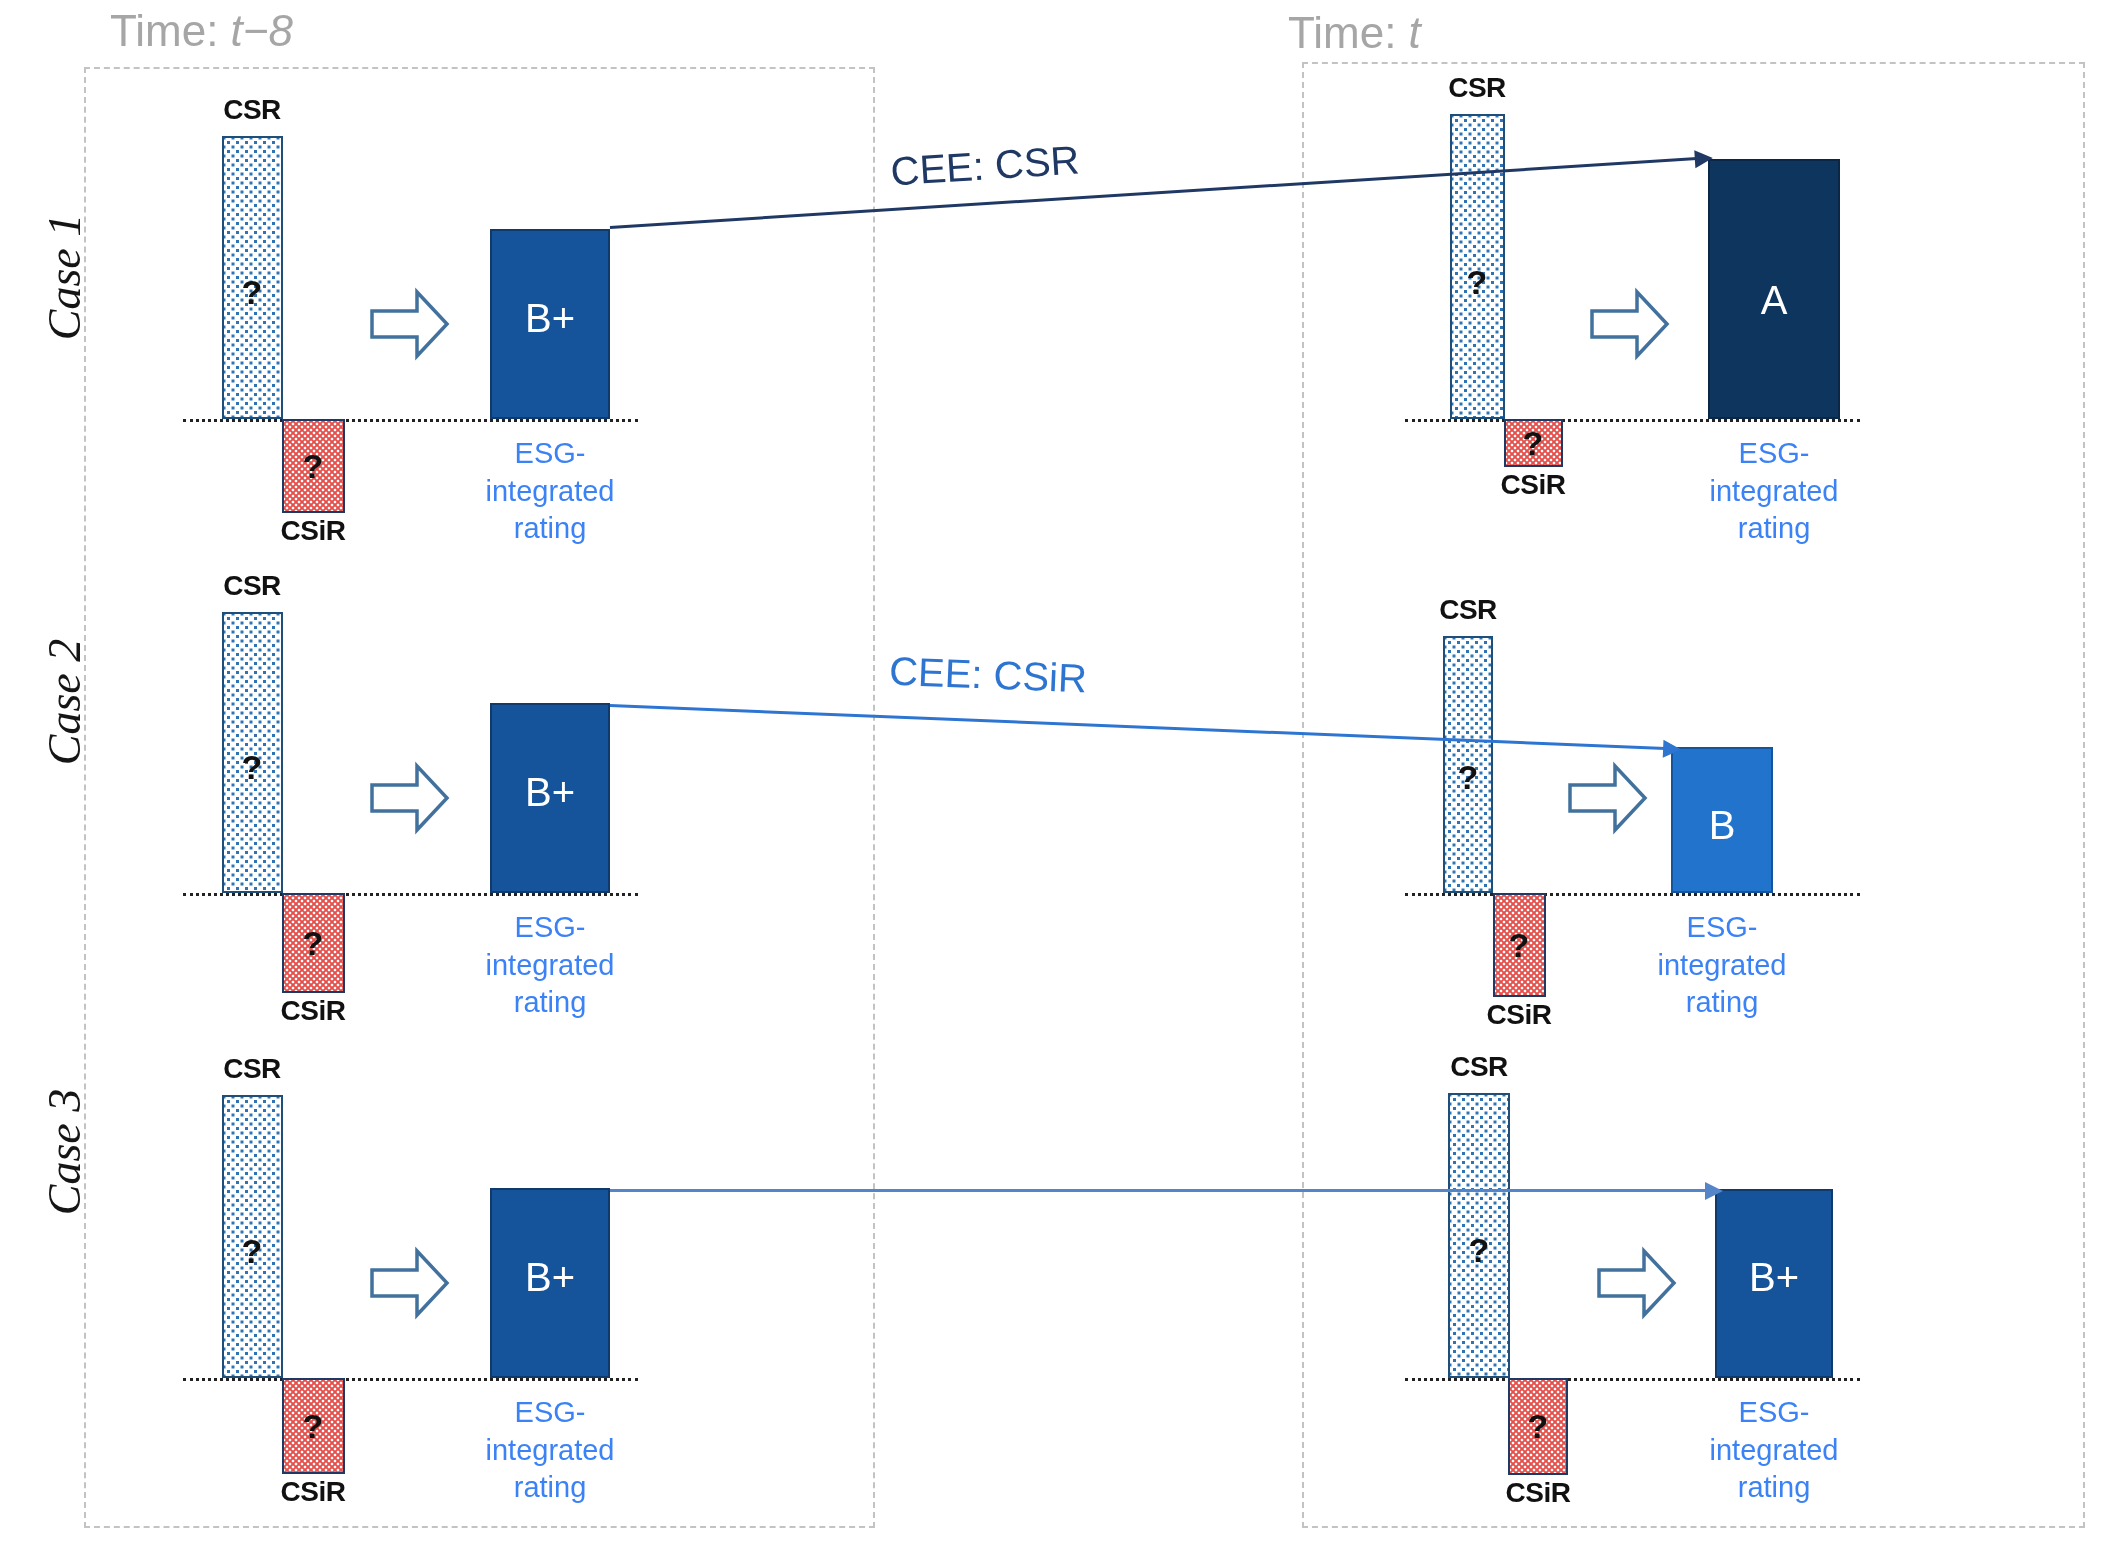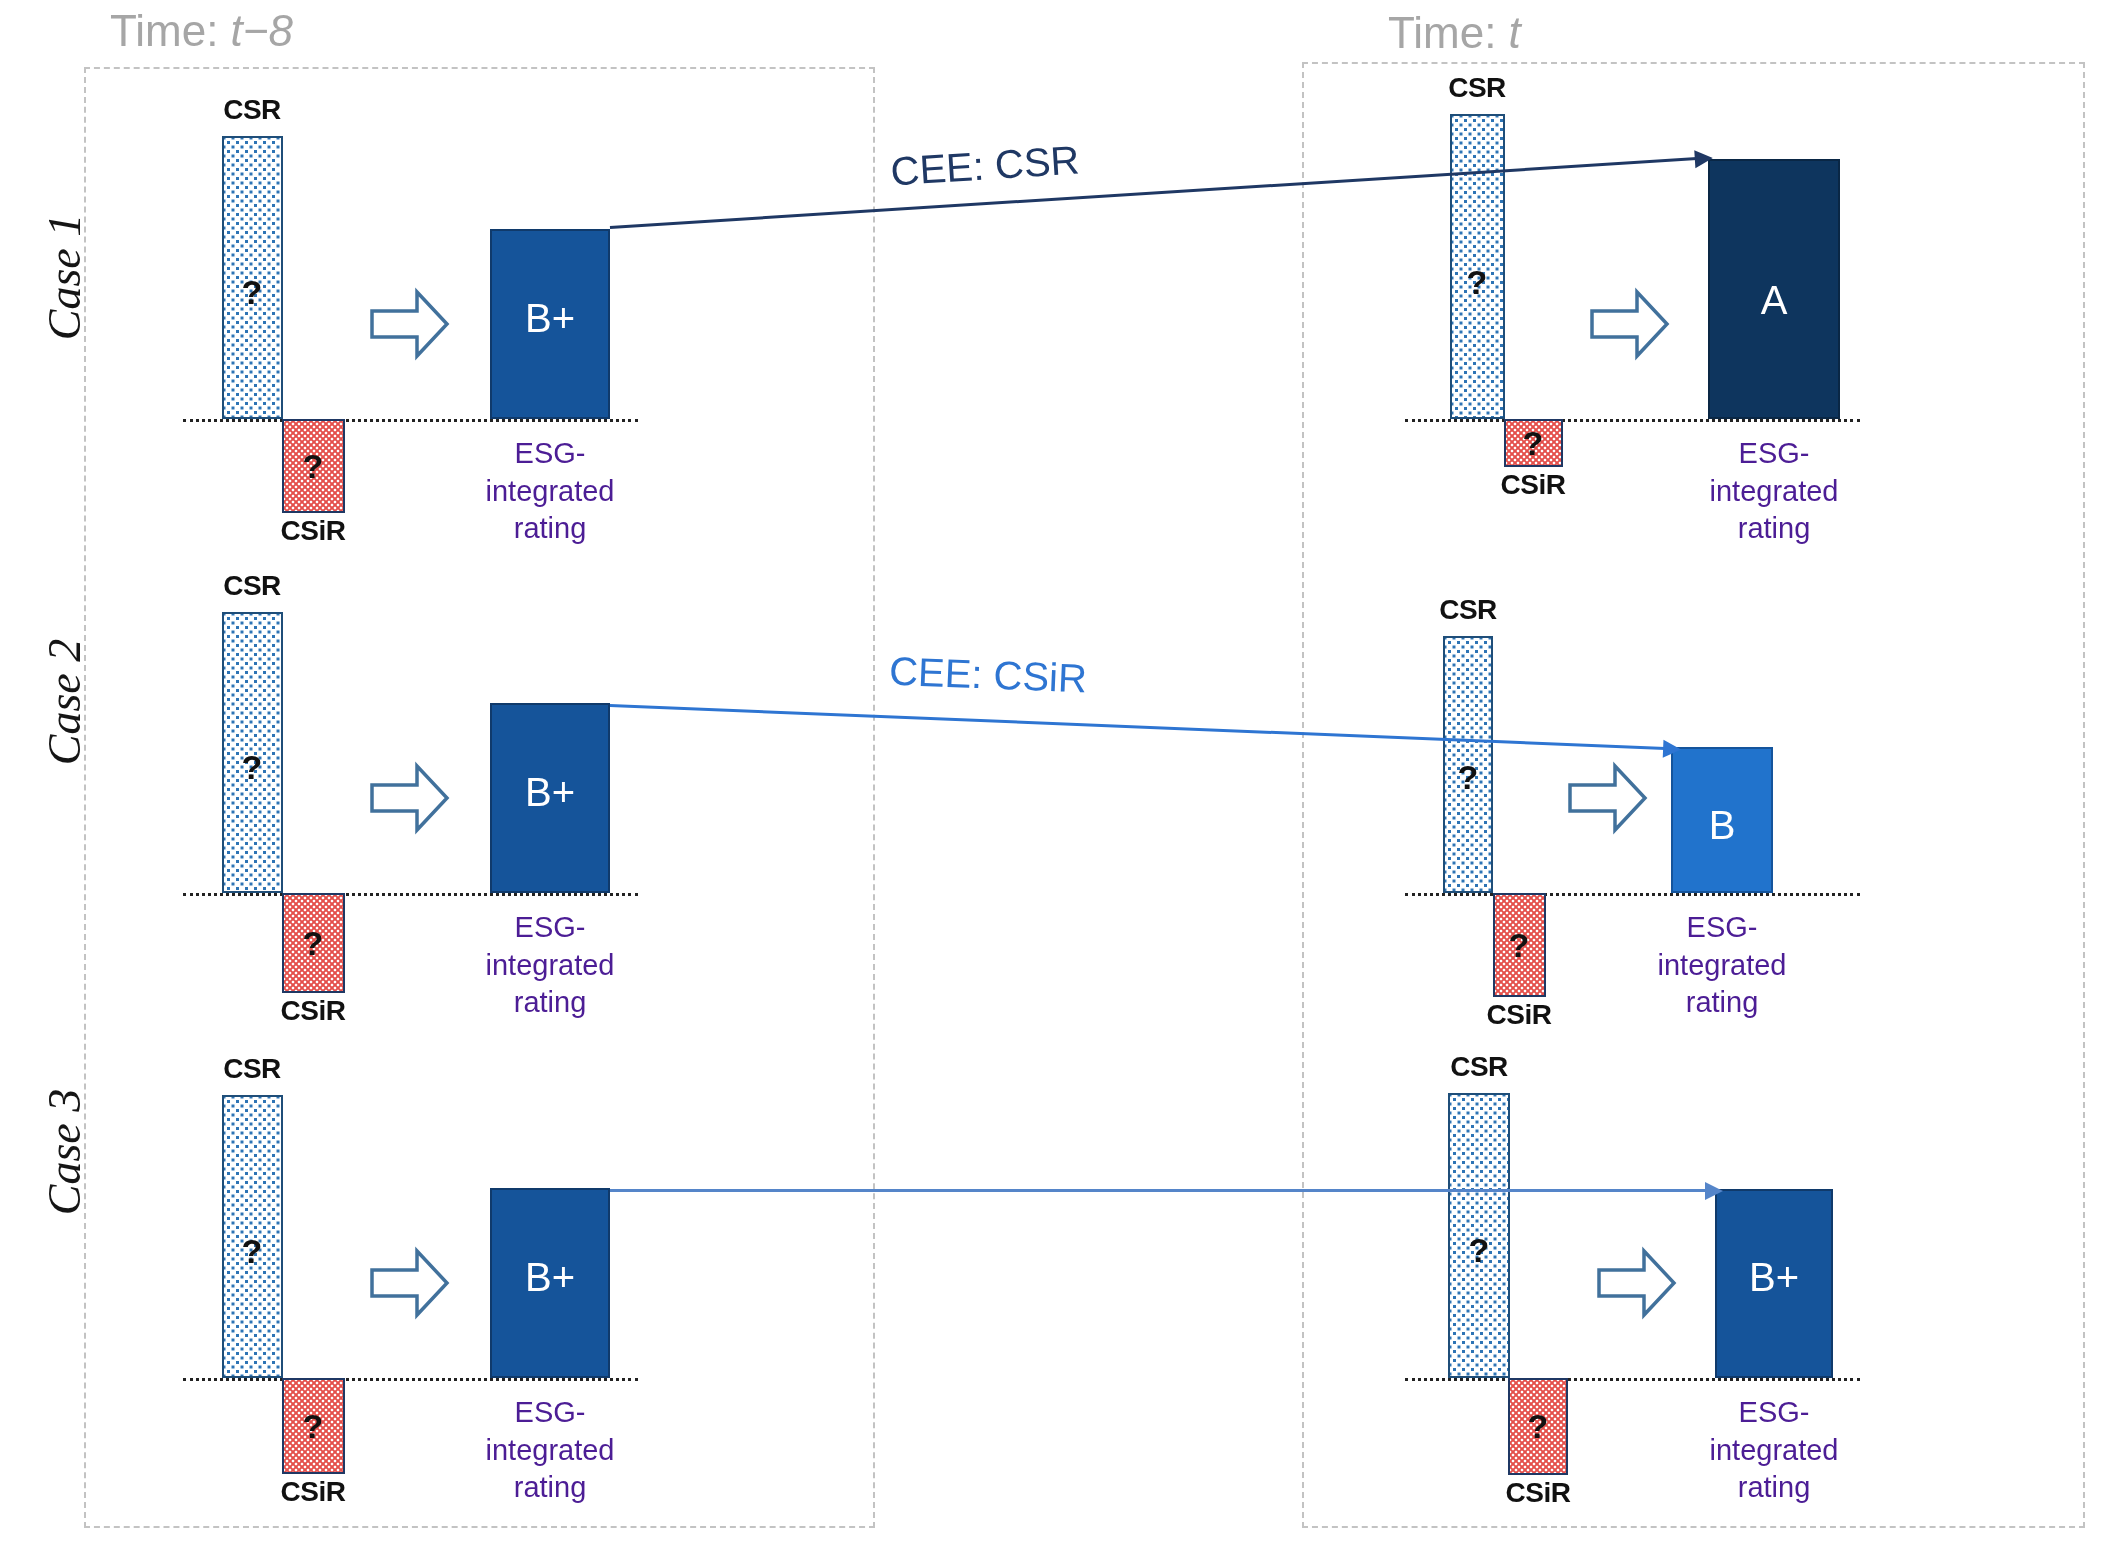--- a/index.html
+++ b/index.html
@@ -23,42 +23,42 @@
             border:2px solid #1F3864;z-index:2;}
   .rating-bar{position:absolute;box-sizing:border-box;border:2px solid #103A6B;z-index:2;}
   .fill-bplus{background:#15549A;}
   .fill-a{background:#0E355E;border-color:#0A2745;}
   .fill-b{background:#2173CC;border-color:#14549C;}
   .rating-text{position:absolute;color:#fff;font-size:40px;transform:translate(-50%,-50%);z-index:3;white-space:nowrap;}
   .bar-title{position:absolute;font-weight:bold;font-size:28px;color:#111;
              transform:translateX(-50%);letter-spacing:-0.5px;z-index:4;white-space:nowrap;}
   .qmark{position:absolute;font-weight:bold;font-size:34px;color:#111;
          transform:translate(-50%,-50%);z-index:4;}
-  .axis-label{position:absolute;font-size:29px;color:#4c1d95;text-align:center;
+  .axis-label{position:absolute;font-size:29px;color:#3b82f6;text-align:center;
               white-space:pre-line;line-height:1.3;transform:translateX(-50%);z-index:3;}
   .block-arrow{position:absolute;z-index:2;}
   .cee-line{position:absolute;height:3px;background:currentColor;transform-origin:0 50%;z-index:5;}
   .cee-head{position:absolute;right:-16px;top:50%;transform:translateY(-50%);
             width:0;height:0;border-style:solid;border-width:9px 0 9px 18px;
             border-color:transparent transparent transparent currentColor;}
   .cee-label{position:absolute;font-size:40px;transform:translate(-50%,-50%);
              white-space:nowrap;z-index:6;}
 </style>
 </head>
 <body>
 
 <div class="canvas">
 
   <div class="dashed-box" style="left:84px;top:67px;width:791px;height:1461px;"></div>
   <div class="dashed-box" style="left:1302px;top:62px;width:783px;height:1466px;"></div>
 
   <div class="time-title" style="left:110px;top:6px;">
     <span>Time: </span><span class="t-ital">t−8</span>
   </div>
-  <div class="time-title" style="left:1388px;top:8px;">
+  <div class="time-title" style="left:1288px;top:8px;">
     <span>Time: </span><span class="t-ital">t</span>
   </div>
 
   <div class="case-label" style="left:64px;top:277px;">Case 1</div>
   <div class="case-label" style="left:64px;top:702px;">Case 2</div>
   <div class="case-label" style="left:64px;top:1152px;">Case 3</div>
 
   <div class="baseline" style="left:183px;top:419px;width:455px;"></div>
   <div class="baseline" style="left:1405px;top:419px;width:455px;"></div>
 

